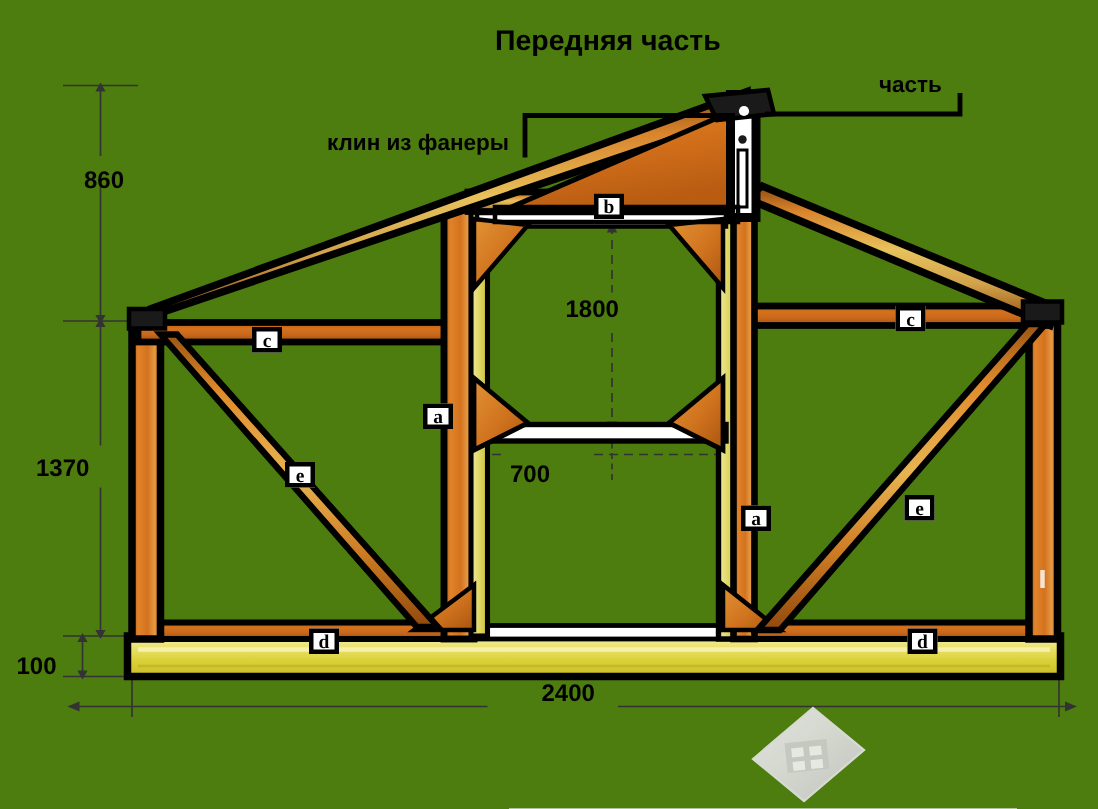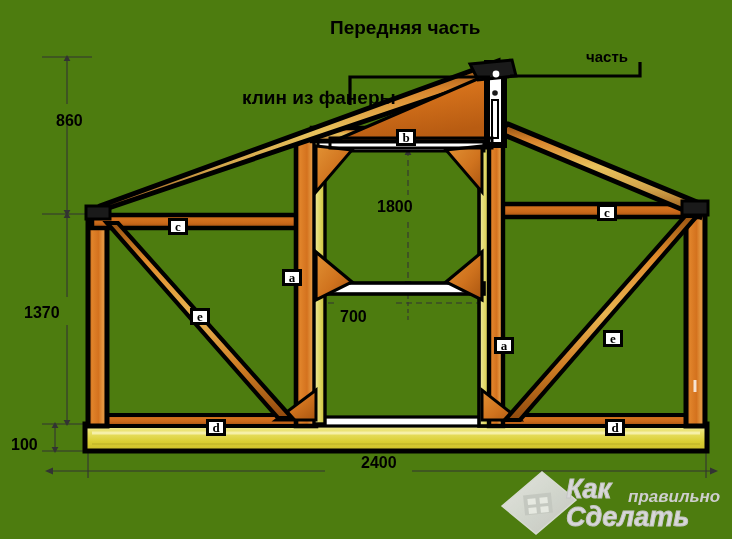--- a/index.html
+++ b/index.html
@@ -32,24 +32,23 @@
     white-space: nowrap;
     line-height: 1;
     user-select: none;
   }
   #title-text {
     font-size: 19px;
     left: 330px;
     top: 18px;
   }
   #lbl-wedge {
-    font-size: 19px;
+    font-size: 15px;
     left: 218px;
     top: 88px;
-    margin-left: 24px;
   }
   #lbl-board {
     font-size: 15px;
     left: 586px;
     top: 49px;
   }
   .dim {
     position: absolute;
     color: #000000;
     font-weight: bold;
@@ -363,19 +362,14 @@
       <div class="badge" style="left: 168px; top: 218px;">c</div>
       <div class="badge" style="left: 597px; top: 204px;">c</div>
       <div class="badge" style="left: 282px; top: 269px;">a</div>
       <div class="badge" style="left: 494px; top: 337px;">a</div>
       <div class="badge" style="left: 190px; top: 308px;">e</div>
       <div class="badge" style="left: 603px; top: 330px;">e</div>
       <div class="badge" style="left: 206px; top: 419px;">d</div>
       <div class="badge" style="left: 605px; top: 419px;">d</div>
     </div>
 
-  <div id="wm-text" style="position:absolute;left:566px;top:474px;width:166px;height:62px;pointer-events:none;">
-    <span style="position:absolute;left:0;top:0;font-family:'Liberation Sans',sans-serif;font-style:italic;font-weight:bold;font-size:27px;color:#d8d8d8;-webkit-text-stroke:1px #c6c6c6;">Как</span>
-    <span style="position:absolute;left:62px;top:13px;font-family:'Liberation Sans',sans-serif;font-style:italic;font-weight:bold;font-size:17px;color:#cecece;">правильно</span>
-    <span style="position:absolute;left:0;top:28px;font-family:'Liberation Sans',sans-serif;font-style:italic;font-weight:bold;font-size:27px;color:#d8d8d8;-webkit-text-stroke:1px #c6c6c6;">Сделать</span>
-  </div>
 
 </div>
 
 </body></html>

